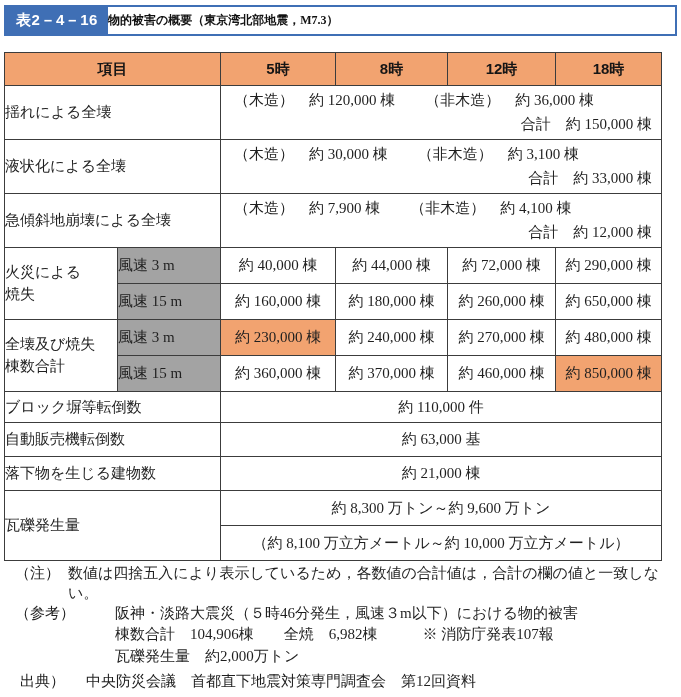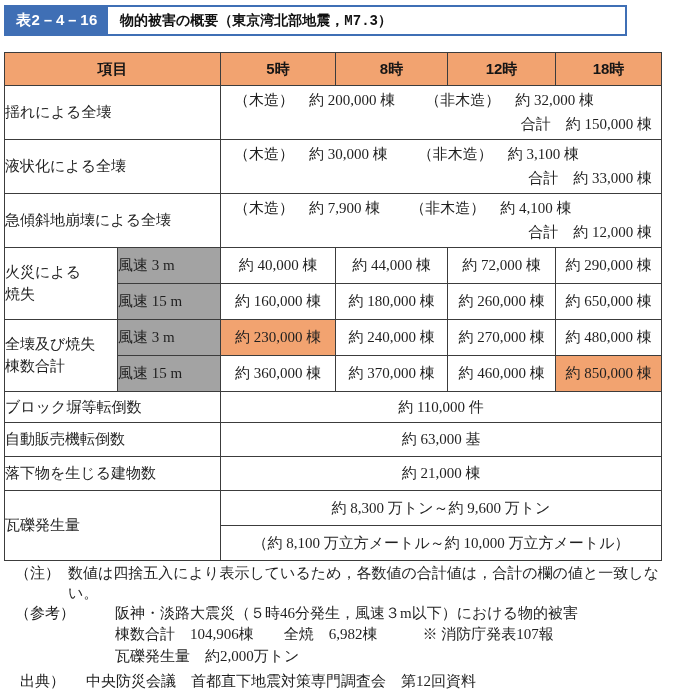--- a/index.html
+++ b/index.html
@@ -16,48 +16,48 @@
     position: relative;
     width: 681px;
     height: 697px;
     overflow: hidden;
   }
 
   
   .titlebar {
     position: absolute;
     left: 4px; top: 5px;
-    width: 623px; height: 31px;
+    width: 673px; height: 31px;
     border: 2px solid #3f6fb5;
     box-sizing: border-box;
     background: #ffffff;
     display: flex;
     align-items: stretch;
   }
   .titlebar .tag {
     background: #3f6fb5;
     color: #ffffff;
     font-family: "Liberation Sans", "DejaVu Sans", sans-serif;
     font-weight: bold;
     font-size: 15px;
     display: flex;
     align-items: center;
     justify-content: center;
     padding: 0 8px;
     min-width: 86px;
     letter-spacing: 0.5px;
   }
   .titlebar .ttl {
-    font-family: Liberation Mono, monospace;
+    font-family: Liberation Serif, serif;
     font-weight: bold;
-    font-size: 14px;
+    font-size: 12px;
     color: #111111;
     display: flex;
     align-items: center;
-    padding-left: 12px;
+    padding-left: 0;
   }
 
   
   table.damage {
     position: absolute;
     left: 4px; top: 52px;
     width: 657px;
     border-collapse: collapse;
     table-layout: fixed;
     font-size: 15px;
@@ -150,21 +150,21 @@
         <th>5時</th>
         <th>8時</th>
         <th>12時</th>
         <th>18時</th>
       </tr>
     </thead>
     <tbody>
       <tr class="r-tall">
         <td colspan="2" class="item-label">揺れによる全壊</td>
         <td colspan="4" class="detail-cell">
-          <div class="detail-line1">（木造）　約 200,000 棟　　（非木造）　約 32,000 棟</div>
+          <div class="detail-line1">（木造）　約 120,000 棟　　（非木造）　約 36,000 棟</div>
           <div class="detail-line2">合計　約 150,000 棟</div>
         </td>
       </tr>
       <tr class="r-tall">
         <td colspan="2" class="item-label">液状化による全壊</td>
         <td colspan="4" class="detail-cell">
           <div class="detail-line1">（木造）　約 30,000 棟　　（非木造）　約 3,100 棟</div>
           <div class="detail-line2">合計　約 33,000 棟</div>
         </td>
       </tr>

